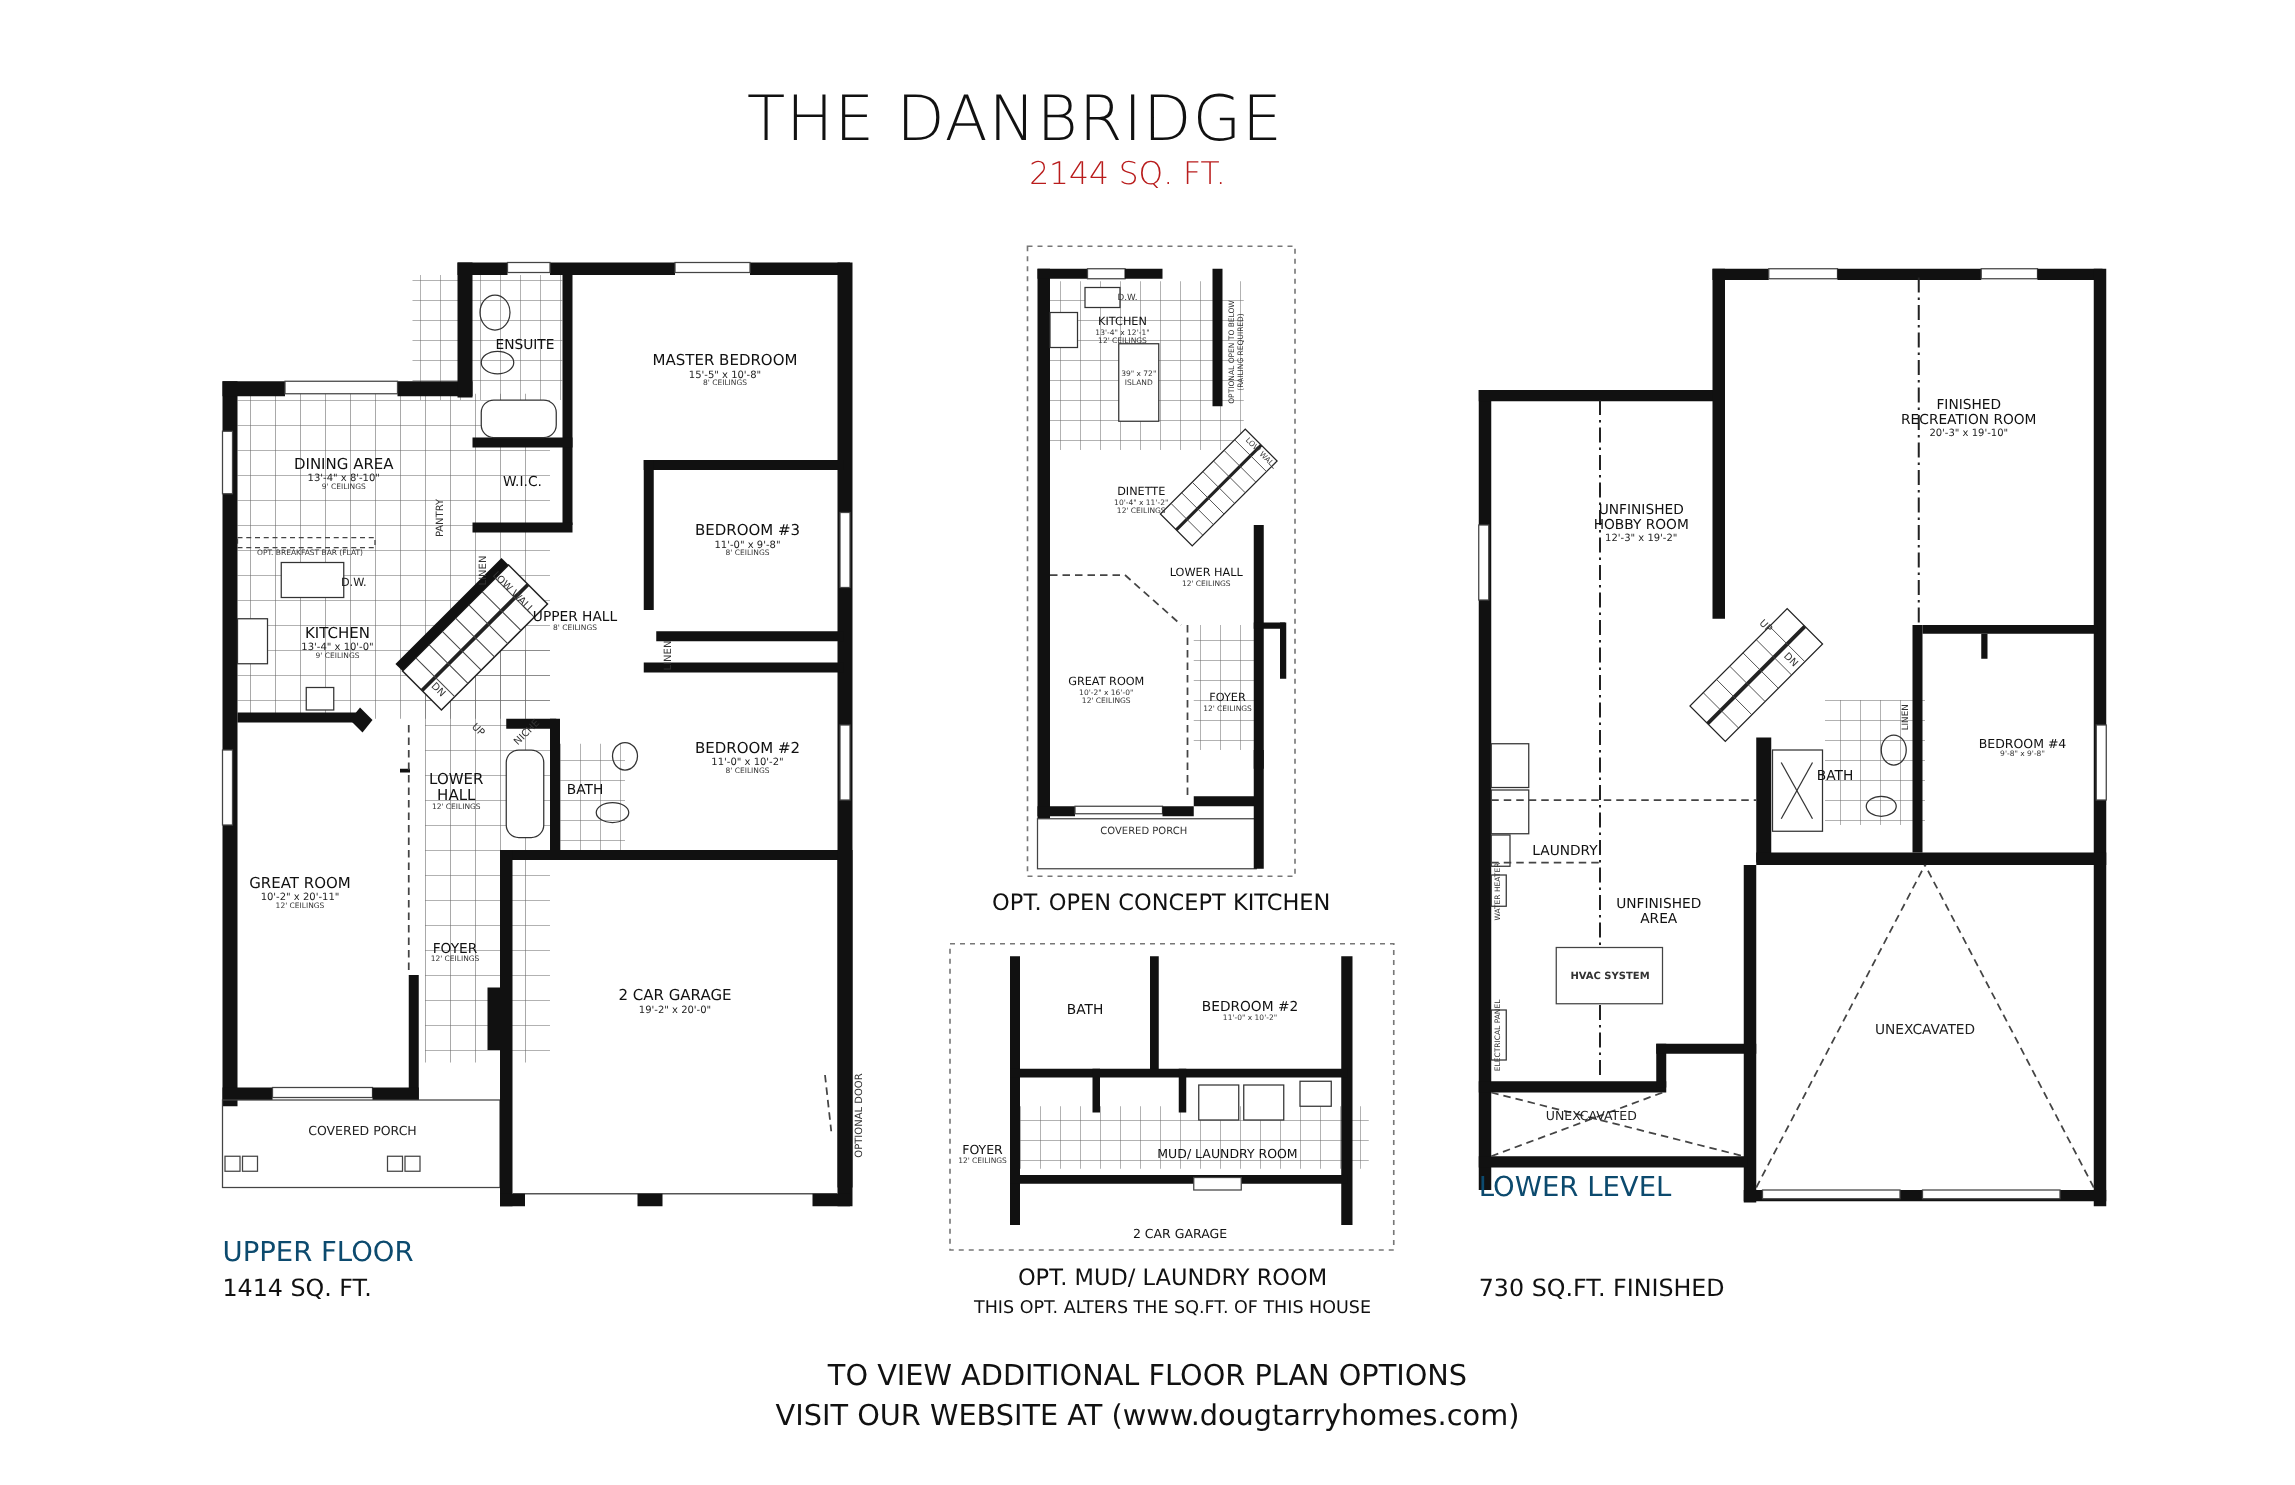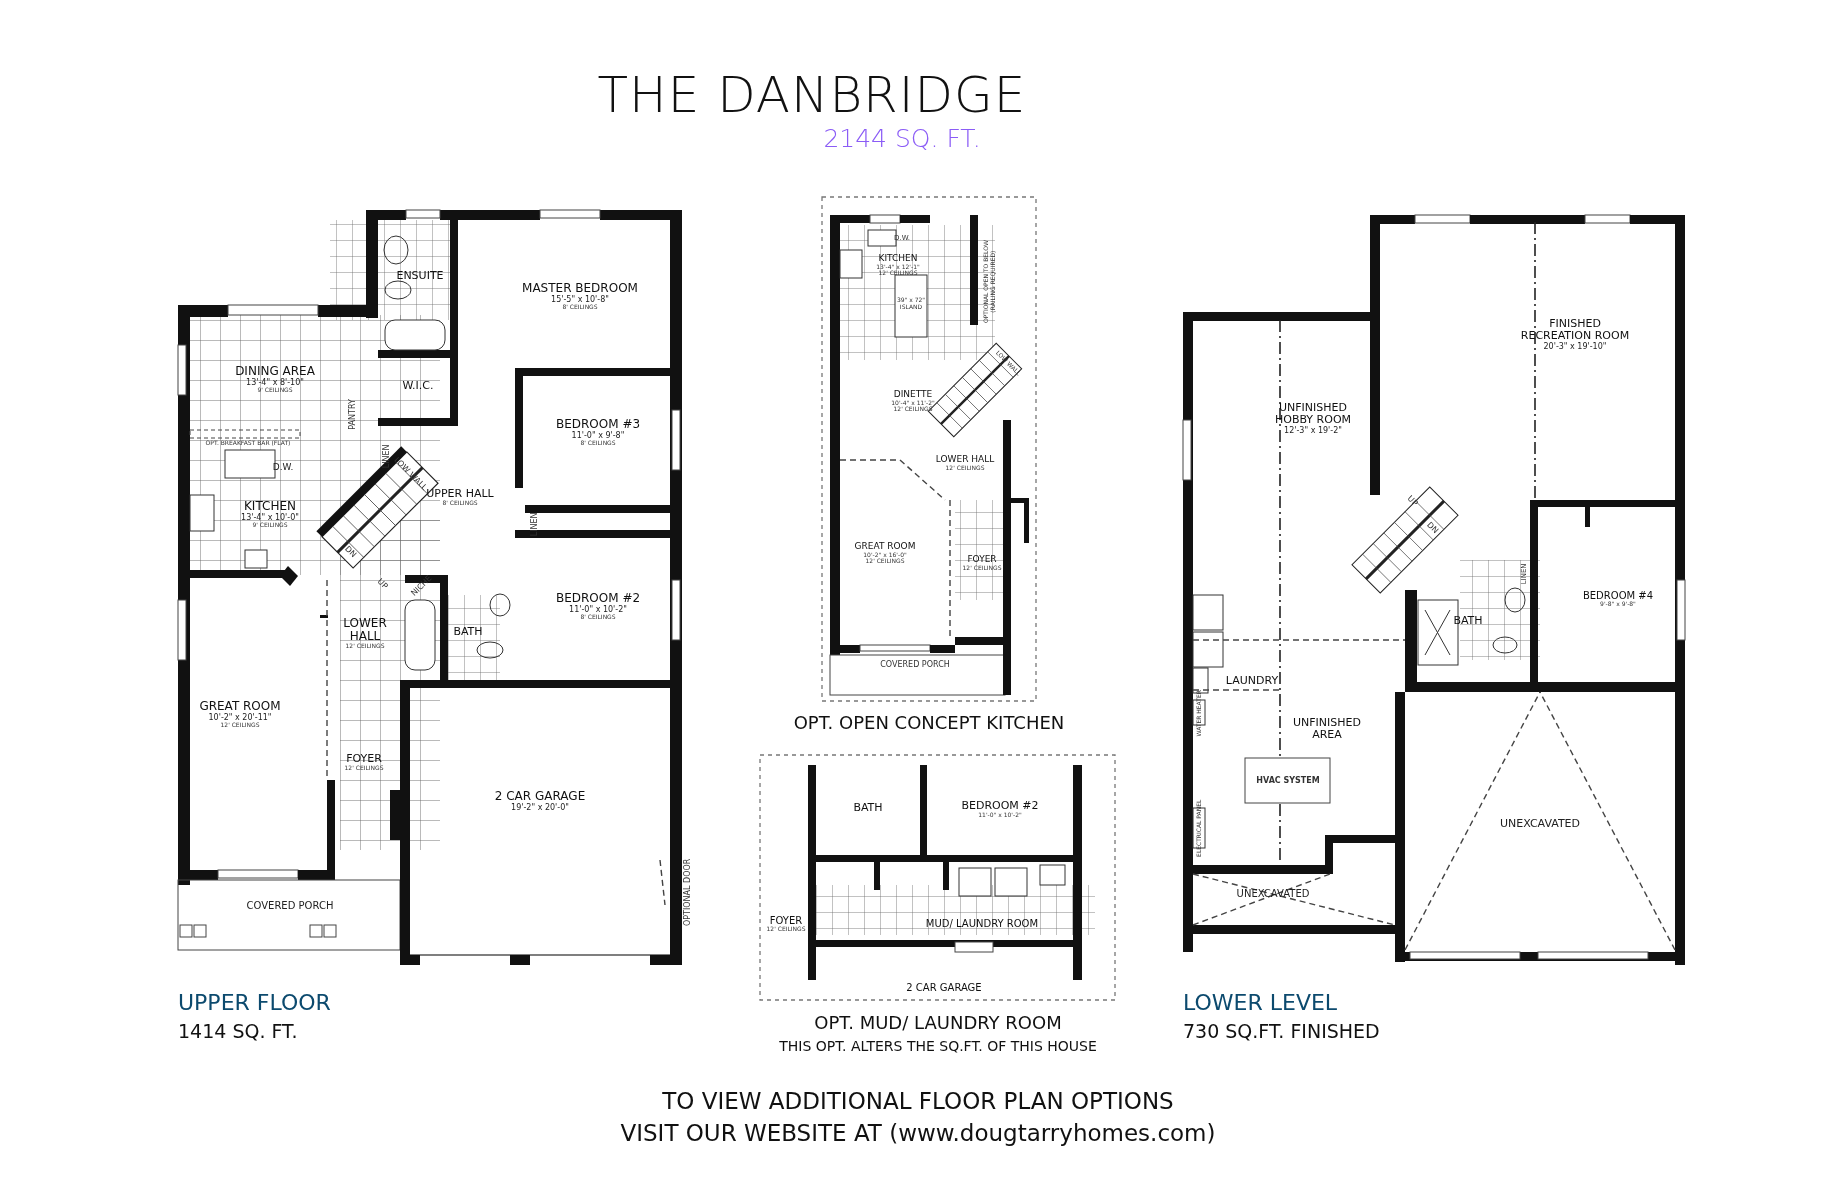--- a/index.html
+++ b/index.html
@@ -1,19 +1,19 @@
 <!DOCTYPE html>
 <html><head>
 <meta charset="utf-8">
 <style>
   html,body{margin:0;padding:0;background:#fff;}
   body{width:1836px;height:1188px;position:relative;overflow:hidden;font-family:"DejaVu Sans","Liberation Sans",sans-serif;color:#111;}
   .abs{position:absolute;}
   .title{left:0;width:1624px;top:66px;text-align:center;font-size:50px;font-weight:200;letter-spacing:1px;color:#111;font-family:"DejaVu Sans",sans-serif;}
-  .subtitle{left:0;width:1804px;top:124px;text-align:center;font-size:25px;font-weight:300;color:#8b5cf6;}
+  .subtitle{left:0;width:1804px;top:124px;text-align:center;font-size:25px;font-weight:300;color:#b91c1c;}
   svg.plan{position:absolute;left:0;top:0;}
   .wall{fill:#111;}
   .dash{stroke:#444;stroke-width:1.4;stroke-dasharray:6 4;fill:none;}
   .dashdot{stroke:#222;stroke-width:1.6;stroke-dasharray:12 4 2 4;fill:none;}
   .frame{stroke:#777;stroke-width:1.3;stroke-dasharray:4 4;fill:none;}
   .lbl{position:absolute;text-align:center;white-space:nowrap;transform:translateX(-50%);}
   .room{font-size:12px;color:#111;line-height:1.1;}
   .dim{font-size:8px;color:#222;line-height:1.15;}
   .ceil{font-size:6px;color:#333;line-height:1.1;}
   .cap{position:absolute;font-size:22px;color:#0c4a6e;white-space:nowrap;}
@@ -382,17 +382,17 @@
 <div class="lbl ceil" style="left:1199px;top:710px;transform:translateX(-50%) rotate(-90deg);">WATER HEATER</div>
 <div class="lbl room" style="left:1327px;top:717px;font-size:11px;">
   <div>UNFINISHED</div>
   <div>AREA</div>
 </div>
 <div class="lbl ceil" style="left:1288px;top:777px;font-size:8px;font-weight:bold;">HVAC SYSTEM</div>
 <div class="lbl ceil" style="left:1199px;top:825px;transform:translateX(-50%) rotate(-90deg);">ELECTRICAL PANEL</div>
 <div class="lbl dim" style="left:1273px;top:888px;font-size:10px;">UNEXCAVATED</div>
 <div class="lbl dim" style="left:1540px;top:818px;font-size:11px;">UNEXCAVATED</div>
 
-<div class="cap" style="left:1183px;top:990px;">LOWER LEVEL</div>
+<div class="cap" style="left:1183px;top:938px;">LOWER LEVEL</div>
 <div class="capsub" style="left:1183px;top:1020px;">730 SQ.FT. FINISHED</div>
 
 <div class="foot" style="top:1088px;">TO VIEW ADDITIONAL FLOOR PLAN OPTIONS</div>
 <div class="foot" style="top:1120px;">VISIT OUR WEBSITE AT (www.dougtarryhomes.com)</div>
 
 </body></html>

